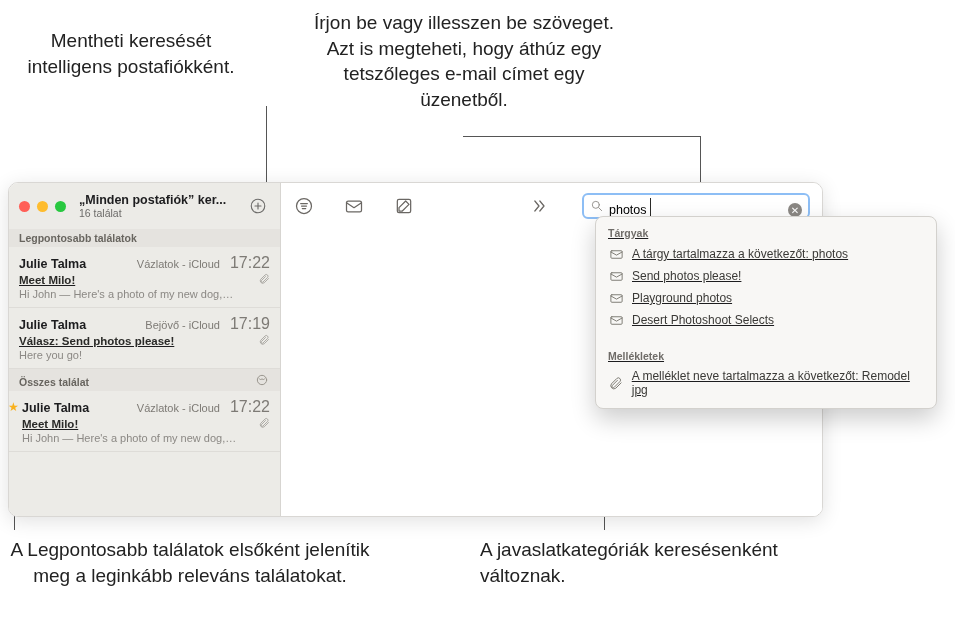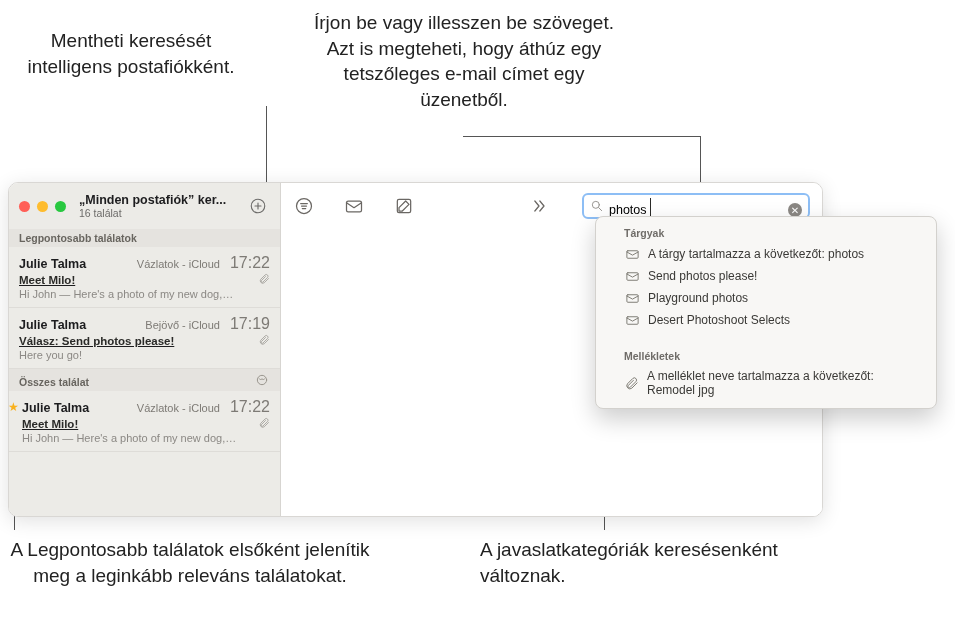--- a/index.html
+++ b/index.html
@@ -45,21 +45,21 @@
     .chevrons{ margin-right:4px;}
     .search { position:relative; width:228px; height:26px; border:2px solid #8dbef5; border-radius:6px; background:#fff; display:flex; align-items:flex-end; padding:0 6px; gap:5px;}
     .search .mag{ color:#8b8884; }
     .search input { border:none; outline:none; font-size:12.5px; flex:1; background:transparent; }
     .search .clear { width:14px; height:14px; border-radius:50%; background:#8b8884; color:#fff; display:flex; align-items:center; justify-content:center; font-size:10px;}
     .search .cursor{ position:absolute; left:66px; top:3px; width:1px; height:18px; background:#2a2a28; }
 
     .blank { flex:1; background:#fff; }
 
     
-    .popover { position:absolute; left:595px; top:216px; width:342px; background:#f8f7f5; border:1px solid #d3d1cd; border-radius:8px; box-shadow:0 10px 25px rgba(0,0,0,.2); padding:6px 16px 8px; z-index:5; }
+    .popover { position:absolute; left:595px; top:216px; width:342px; background:#f8f7f5; border:1px solid #d3d1cd; border-radius:8px; box-shadow:0 10px 25px rgba(0,0,0,.2); padding:6px 0 8px; z-index:5;text-decoration:underline; }
     .pop-head { font-size:10.5px; font-weight:700; color:#6f6c68; padding:4px 12px; }
     .pop-item { display:flex; align-items:center; gap:8px; padding:3px 12px; font-size:12px; color:#3a3936; }
     .pop-item .picon{ width:16px; height:16px; color:#79766f; display:flex; align-items:center; justify-content:center; }
     .pop-item .picon svg{ width:15px; height:15px; }
 
     
     svg{fill:none;stroke:currentColor;stroke-width:1.5;stroke-linecap:round;stroke-linejoin:round;}
   </style>
 </head>
 <body>

